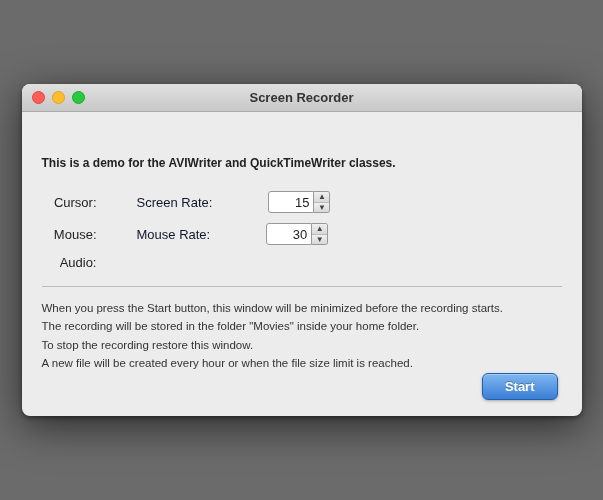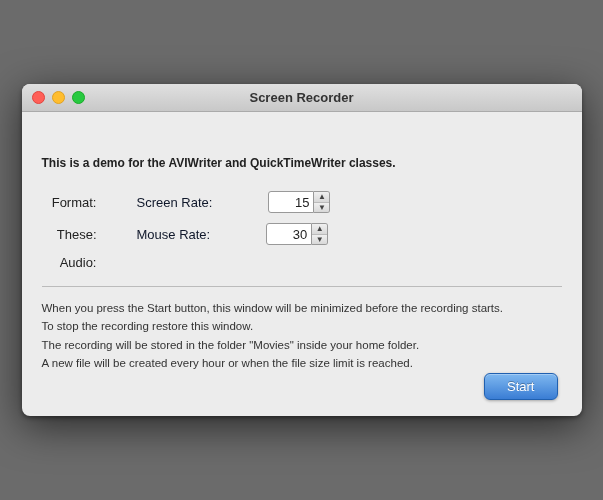--- a/index.html
+++ b/index.html
@@ -226,21 +226,21 @@
       justify-content: flex-end;
       padding: 0 4px;
     }
 
     .start-button {
       background: linear-gradient(to bottom, #7fb8f0, #3a7dd4);
       border: 1px solid #2060b0;
       border-radius: 6px;
       color: white;
       font-size: 13px;
-      font-weight: normal;
+      font-weight: bold;
       padding: 5px 22px;
       cursor: pointer;
       box-shadow: 0 1px 3px rgba(0,0,0,0.3), inset 0 1px 0 rgba(255,255,255,0.3);
       text-shadow: 0 -1px 0 rgba(0,0,0,0.3);
     }
 
     .separator-line {
       width: 100%;
       height: 1px;
       background: #bbb;
@@ -264,35 +264,35 @@
   <div class="content">
 
     <div class="intro-text">
       <div class="bold-line">This is a demo for the AVIWriter and QuickTimeWriter classes.</div>
     </div>
 
     <div class="form-section">
 
 
       <div class="form-row">
-        <span class="form-label">Format:</span>
+        <span class="form-label">Cursor:</span>
         <div class="right-group">
           <span class="right-label">Screen Rate:</span>
           <div class="number-field-wrapper">
             <input type="text" class="number-input" value="15" style="">
             <div class="stepper">
               <button class="stepper-up">▲</button>
               <button class="stepper-down">▼</button>
             </div>
           </div>
         </div>
       </div>
 
       <div class="form-row">
-        <span class="form-label">These:</span>
+        <span class="form-label">Mouse:</span>
         <div class="right-group">
           <span class="right-label">Mouse Rate:</span>
           <div class="number-field-wrapper">
             <input type="text" class="number-input" value="30" style="">
             <div class="stepper">
               <button class="stepper-up">▲</button>
               <button class="stepper-down">▼</button>
             </div>
           </div>
         </div>
@@ -301,22 +301,22 @@
       <div class="form-row">
         <span class="form-label">Audio:</span>
       </div>
 
     </div>
 
     <div class="separator-line"></div>
 
     <div class="footer-text">
       <div>When you press the Start button, this window will be minimized before the recording starts.</div>
+      <div>The recording will be stored in the folder "Movies" inside your home folder.</div>
       <div>To stop the recording restore this window.</div>
-      <div>The recording will be stored in the folder "Movies" inside your home folder.</div>
       <div>A new file will be created every hour or when the file size limit is reached.</div>
     </div>
 
     <div class="bottom-bar">
       <button class="start-button">Start</button>
     </div>
 
   </div>
 </div>
 

